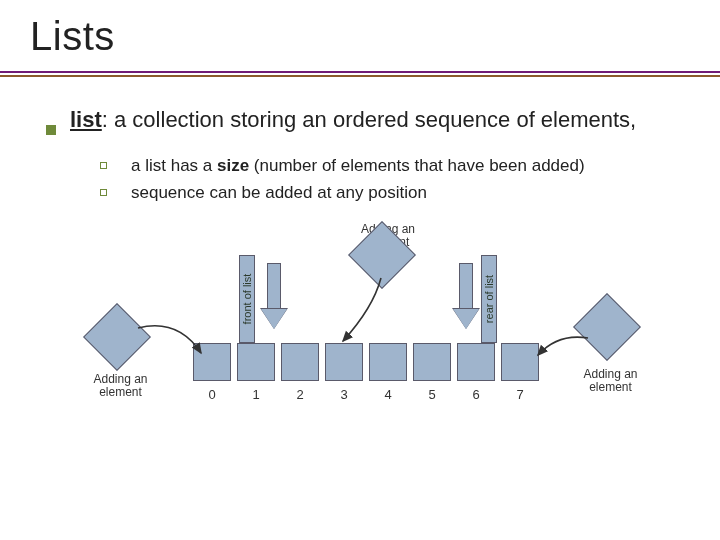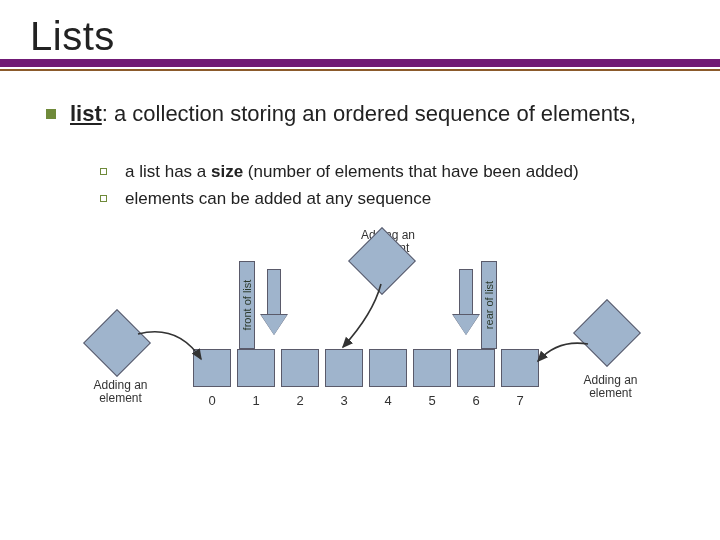--- a/index.html
+++ b/index.html
@@ -6,43 +6,43 @@
   body {
     width: 720px;
     height: 540px;
     background: #fff;
     font-family: Arial, Helvetica, sans-serif;
     color: #222;
     position: relative;
     overflow: hidden;
   }
   .title-wrap {
-    padding: 14px 0 0 30px;
-    border-bottom: 8px solid #701a75;
+    padding: 14px 0 12px 30px;
+    border-bottom: 2px solid #701a75;
   }
   .title-rule {
     height: 2px;
     background: #8b5a2b;
     margin-top: 2px;
     width: 100%;
   }
   h1 {
     font-size: 40px;
     font-weight: 400;
     color: #222;
     letter-spacing: 0.5px;
   }
   .content {
     padding: 28px 40px 0 46px;
   }
   .bullet-row {
     display: flex;
-    align-items: flex-start;
+    align-items: flex-end;
     gap: 14px;
-    margin-bottom: 32px;
+    margin-bottom: 20px;
   }
   .sq-bullet {
     width: 10px; height: 10px;
     background: #6f8a3a;
     margin-top: 10px;
     flex: 0 0 auto;
   }
   .sq-bullet.sm {
     width: 7px; height: 7px;
     border: 1px solid #6f8a3a;
@@ -54,21 +54,21 @@
     line-height: 1.35;
   }
   .term { font-weight: 700; text-decoration: underline; }
   .sub-list {
     margin-left: 54px;
     margin-top: 6px;
   }
   .sub-row {
     display: flex;
     align-items: flex-start;
-    gap: 18px;
+    gap: 24px;
     margin-bottom: 4px;
   }
   .sub-text { font-size: 17px; line-height: 1.35; }
   .bold { font-weight: 700; }
 
   
   .diagram {
     position: relative;
     margin: 18px auto 0 auto;
     width: 560px;
@@ -185,21 +185,21 @@
   <div class="sub-list">
     <div class="sub-row">
       <div class="sq-bullet sm"></div>
       <div class="sub-text">
         <span>a list has a </span><span class="bold">size</span><span> (number of elements that have been added)</span>
       </div>
     </div>
     <div class="sub-row">
       <div class="sq-bullet sm"></div>
       <div class="sub-text">
-        <span>elements can be added at any sequence</span>
+        <span>sequence can be added at any position</span>
       </div>
     </div>
   </div>
 
   <div class="diagram">
 
     <div class="vlabel" style="left:156px;">
       <span>front of list</span>
     </div>
     <div class="vlabel" style="left:398px;">

